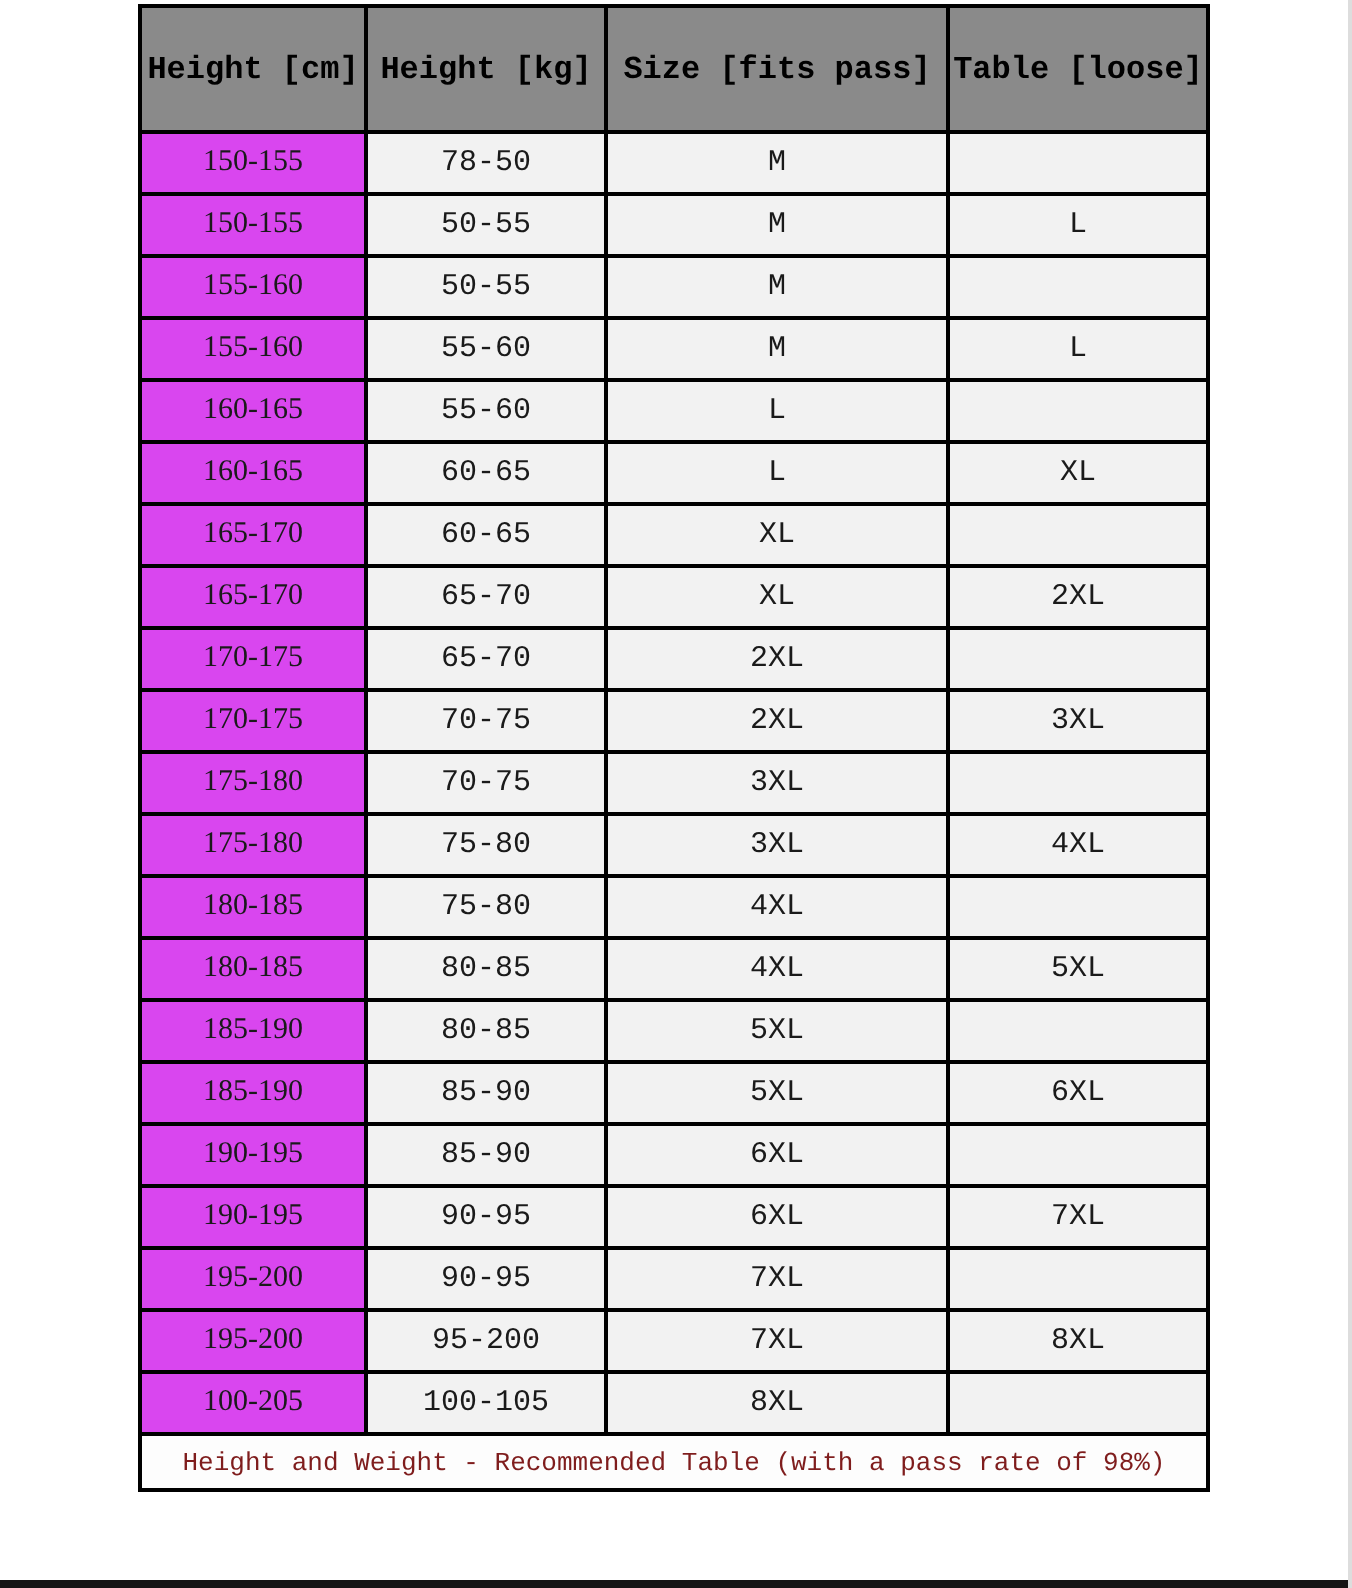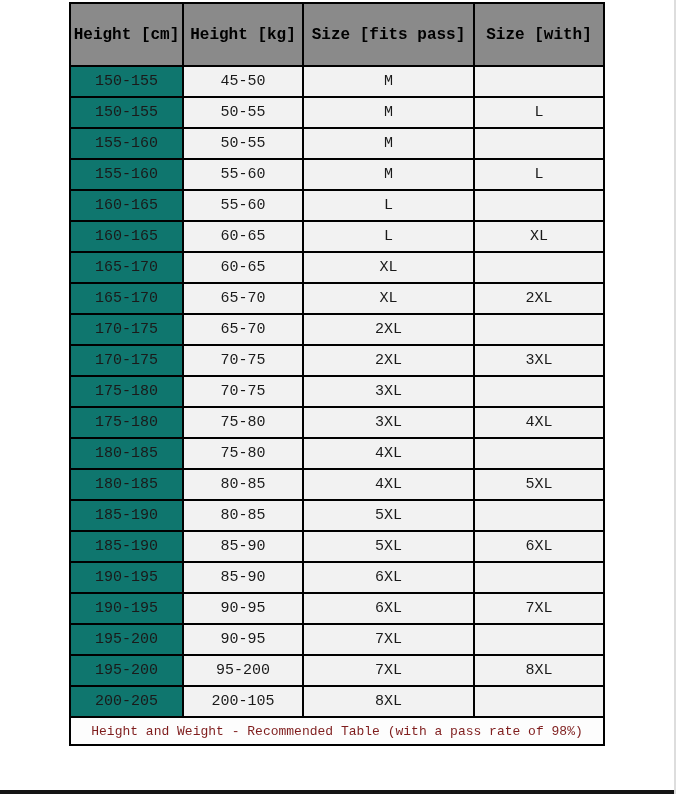--- a/index.html
+++ b/index.html
@@ -40,21 +40,22 @@
     color: #000000;
   }
   tbody td {
     background: #f2f2f2;
     height: 29px;
     font-size: 15px;
     font-weight: normal;
     color: #1a1a1a;
   }
   tbody td.col-height {
-    background: #0f766e;
+    background: #d946ef;
+    font-family: Liberation Serif, serif;
   }
   tfoot td {
     background: #fdfdfd;
     height: 26px;
     font-size: 13px;
     font-weight: normal;
     color: #7f1d1d;
   }
   .bottom-bar {
     position: absolute;
@@ -82,27 +83,27 @@
       <col style="width:113px">
       <col style="width:120px">
       <col style="width:171px">
       <col style="width:130px">
     </colgroup>
     <thead>
       <tr>
         <th>Height [cm]</th>
         <th>Height [kg]</th>
         <th>Size [fits pass]</th>
-        <th>Size [with]</th>
+        <th>Table [loose]</th>
       </tr>
     </thead>
     <tbody id="table-body">
         <tr>
           <td class="col-height">150-155</td>
-          <td>45-50</td>
+          <td>78-50</td>
           <td>M</td>
           <td></td>
         </tr>
         <tr>
           <td class="col-height">150-155</td>
           <td>50-55</td>
           <td>M</td>
           <td>L</td>
         </tr>
         <tr>
@@ -207,22 +208,22 @@
           <td>7XL</td>
           <td></td>
         </tr>
         <tr>
           <td class="col-height">195-200</td>
           <td>95-200</td>
           <td>7XL</td>
           <td>8XL</td>
         </tr>
         <tr>
-          <td class="col-height">200-205</td>
-          <td>200-105</td>
+          <td class="col-height">100-205</td>
+          <td>100-105</td>
           <td>8XL</td>
           <td></td>
         </tr>
       </tbody>
     <tfoot>
       <tr>
         <td colspan="4">Height and Weight - Recommended Table (with a pass rate of 98%)</td>
       </tr>
     </tfoot>
   </table>

